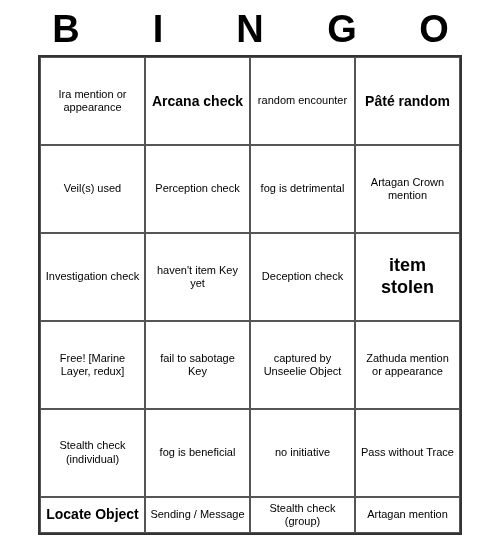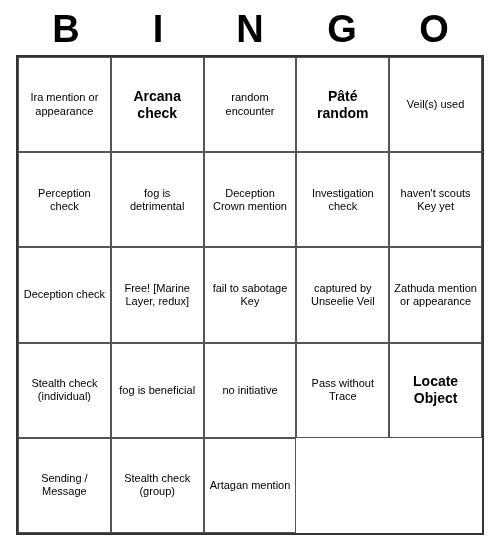--- a/index.html
+++ b/index.html
@@ -20,23 +20,23 @@
       padding: 8px 0 4px 0;
     }
     .bingo-title span {
       font-size: 38px;
       font-weight: bold;
       width: 50px;
       text-align: center;
     }
     .bingo-grid {
       display: grid;
-      grid-template-columns: repeat(5, 1fr);
+      grid-template-columns: repeat(4, 1fr);
       grid-template-rows: repeat(5, 1fr);
-      width: 468px;
+      width: 424px;
       height: 480px;
       border: 2px solid #333;
     }
     .bingo-cell {
       border: 1px solid #555;
       display: flex;
       align-items: center;
       justify-content: center;
       text-align: center;
       padding: 4px;
@@ -65,27 +65,28 @@
   </div>
 
 <div class="bingo-grid">
 <div class="bingo-cell">Ira mention or appearance</div>
     <div class="bingo-cell medium-text">Arcana check</div>
     <div class="bingo-cell">random encounter</div>
     <div class="bingo-cell medium-text">Pâté random</div>
     <div class="bingo-cell">Veil(s) used</div>
     <div class="bingo-cell">Perception check</div>
     <div class="bingo-cell">fog is detrimental</div>
-    <div class="bingo-cell">Deception Crown mention</div>
+    <div class="bingo-cell">Artagan Crown mention</div>
     <div class="bingo-cell">Investigation check</div>
-    <div class="bingo-cell">haven't scouts Key yet</div>
+    <div class="bingo-cell">haven't item Key yet</div>
     <div class="bingo-cell">Deception check</div>
+    <div class="bingo-cell large-text">item stolen</div>
     <div class="bingo-cell">Free! [Marine Layer, redux]</div>
     <div class="bingo-cell">fail to sabotage Key</div>
-    <div class="bingo-cell">captured by Unseelie Veil</div>
+    <div class="bingo-cell">captured by Unseelie Object</div>
     <div class="bingo-cell">Zathuda mention or appearance</div>
     <div class="bingo-cell">Stealth check (individual)</div>
     <div class="bingo-cell">fog is beneficial</div>
     <div class="bingo-cell">no initiative</div>
     <div class="bingo-cell">Pass without Trace</div>
     <div class="bingo-cell medium-text">Locate Object</div>
     <div class="bingo-cell">Sending / Message</div>
     <div class="bingo-cell">Stealth check (group)</div>
     <div class="bingo-cell">Artagan mention</div>
   </div>

